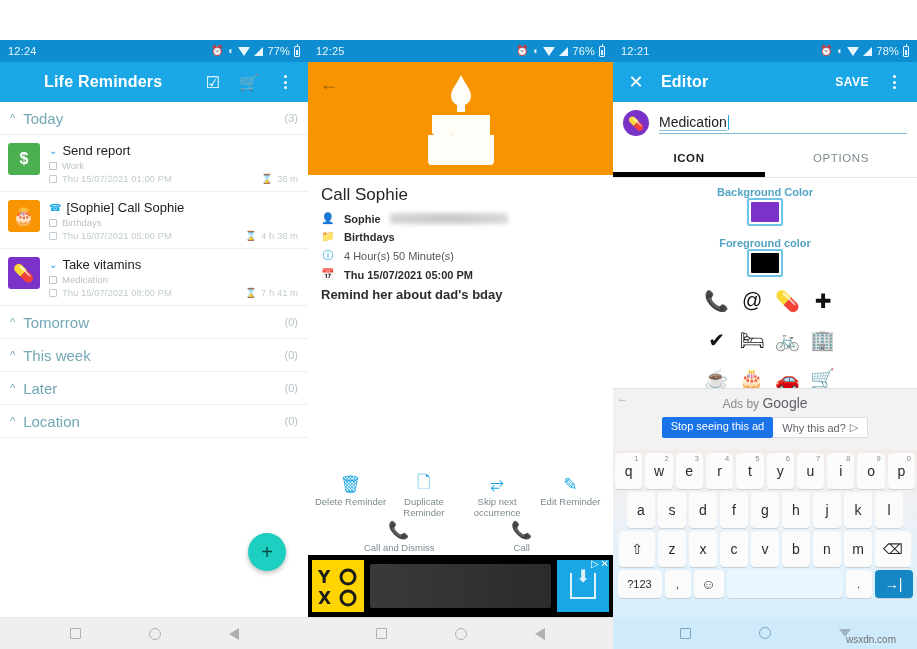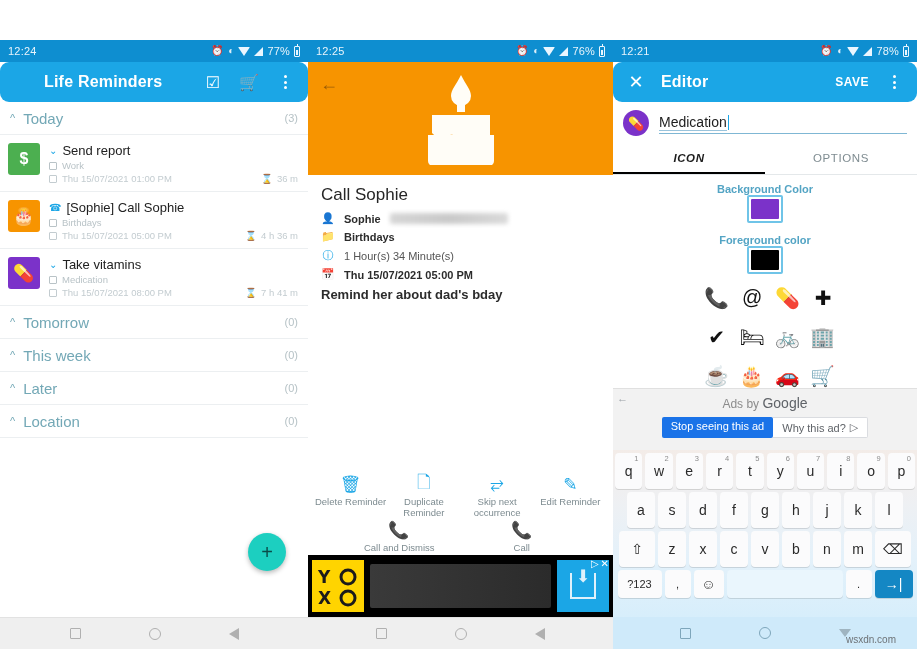--- a/index.html
+++ b/index.html
@@ -34,21 +34,21 @@
     width: 0; height: 0; border-left: 9px solid transparent;
     border-bottom: 9px solid #eaf6ff; position: relative;
   }
   .sb-batt { width: 6px; height: 11px; border: 1px solid #eaf6ff; border-radius: 1px; position: relative; }
   .sb-batt::after { content:""; position:absolute; left:1px; right:1px; bottom:1px; top:3px; background:#eaf6ff; }
   .sb-batt::before { content:""; position:absolute; left:1.5px; right:1.5px; top:-2.5px; height:1.5px; background:#eaf6ff; }
 
   
   .appbar {
     height: 40px; background: #1ba6e6; color: #fff;
-    display: flex; align-items: center; padding: 15px 12px; gap: 14px; border-radius: 9px;
+    display: flex; align-items: center; padding: 15px 12px; gap: 14px;
   }
   .appbar .title { font-size: 16px; font-weight: bold; flex: 1; letter-spacing: .2px; }
   .ic-btn { width: 22px; height: 22px; display: flex; align-items: center; justify-content: center; cursor: pointer; }
 
   .hamburger { width: 18px; display: flex; flex-direction: column; gap: 3px; }
   .hamburger span { display: block; height: 2px; background: #fff; border-radius: 1px; }
 
   .dots { display: flex; flex-direction: column; gap: 2.5px; align-items: center; }
   .dots i { width: 3px; height: 3px; background: #fff; border-radius: 50%; display: block; }
 
@@ -124,21 +124,21 @@
   .editor-title-row { display: flex; align-items: center; gap: 10px; padding: 8px 10px 6px 10px; }
   .ed-avatar { width: 26px; height: 26px; border-radius: 50%; background: #7b32c9;
                display:flex; align-items:center; justify-content:center; color:#fff; font-size: 13px; flex:0 0 26px; }
   .ed-field { flex: 1; border-bottom: 1.5px solid #7fb7d4; padding-bottom: 2px; position: relative; }
   .ed-field .val { font-size: 14px; color: #1d1d1d; border-bottom: 1px solid #9ac4dc; display: inline-block; }
   .caret { display:inline-block; width: 1px; height: 15px; background: #1ba6e6; vertical-align: -3px; margin-left: 1px; }
 
   .tabs { display: flex; border-bottom: 1px solid #e4e8ea; }
   .tab { flex: 1; text-align: center; padding: 10px 0 8px 0; font-size: 11.5px; letter-spacing: .6px;
          color: #7f8c91; cursor: pointer; }
-  .tab.active { color: #1d1d1d; font-weight: bold; border-bottom: 2px solid #000000; font-style: italic; }
+  .tab.active { color: #1d1d1d; font-weight: bold; border-bottom: 5px solid #000000; }
 
   .color-row { display: flex; align-items: center; padding: 8px 12px 0 12px; flex-direction: column; }
   .color-label { flex: 1; color: #53a4c4; font-size: 11px; font-weight: bold; }
   .swatch-wrap { width: 36px; height: 28px; border: 2px solid #6fc4e8; border-radius: 2px;
                  padding: 2px; display:flex; cursor: pointer; }
   .swatch { flex: 1; border-radius: 1px; }
 
   .icon-grid { display: grid; grid-template-columns: repeat(4, 1fr); padding: 4px 76px 0 86px; }
   .icon-cell { height: 39px; display: flex; align-items: center; justify-content: center;
                font-size: 20px; color: #111; cursor: pointer; }
@@ -359,21 +359,21 @@
         <span style="display:inline-block;width:118px;height:11px;background:linear-gradient(90deg,#d6d6d6,#c9c9c9,#dadada);border-radius:2px;filter:blur(2px);"></span>
       </div>
 
       <div class="d-row">
         <span class="d-ic">📁</span>
         <span class="d-tx">Birthdays</span>
       </div>
 
       <div class="d-row light">
         <span class="d-ic">ⓘ</span>
-        <span class="d-tx">1 Hour(s) 34 Minute(s)</span>
+        <span class="d-tx">4 Hour(s) 50 Minute(s)</span>
       </div>
 
       <div class="d-row">
         <span class="d-ic">📅</span>
         <span class="d-tx">Thu 15/07/2021 05:00 PM</span>
       </div>
 
       <div class="d-note">Remind her about dad's bday</div>
     </div>
 

